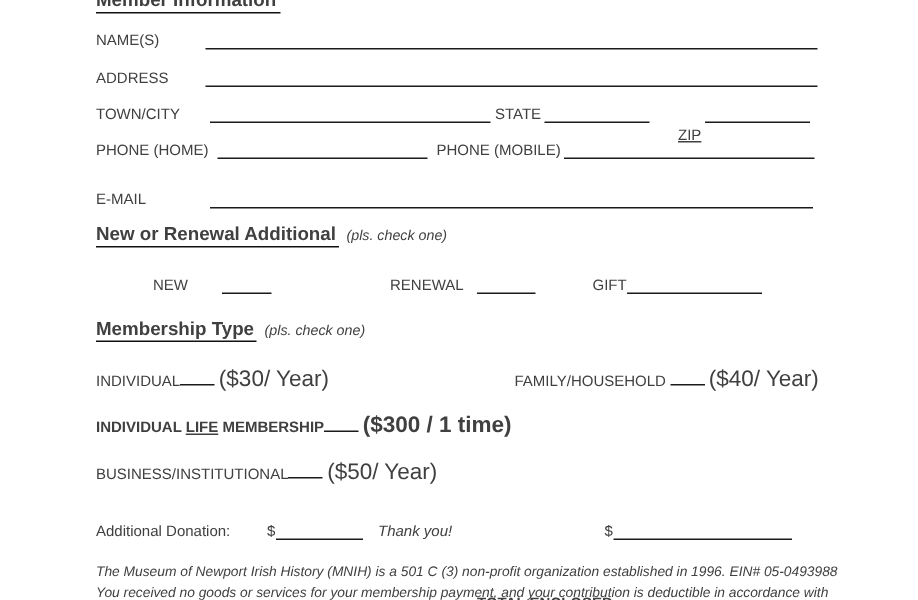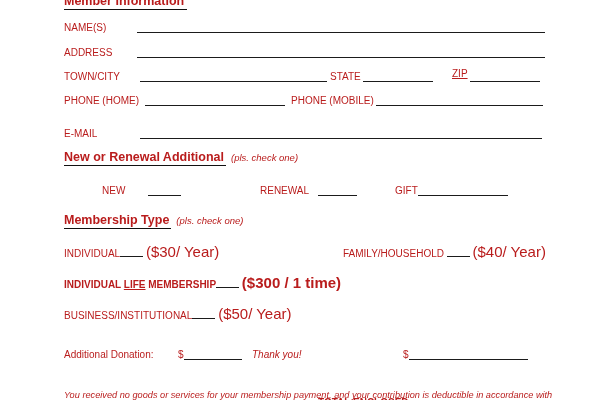--- a/index.html
+++ b/index.html
@@ -2,21 +2,21 @@
 <html><head>
 <meta charset="utf-8">
 <style>
   html,body { margin:0; padding:0; background:#ffffff; }
   .page {
     position:relative;
     width:612px; height:400px;
     background:#ffffff;
     overflow:hidden;
     font-family:"Liberation Sans", sans-serif;
-    color:#b91c1c;
+    color:#404040;
   }
   .abs { position:absolute; white-space:nowrap; }
   .lbl { font-size:10px; line-height:12px; }
   .h-big {
     font-size:12.5px; font-weight:bold;
     display:inline-block;
     border-bottom:1.5px solid #111;
     padding:0 2px 1px 0;
   }
   .h-clip { font-size:12.5px; font-weight:bold;
@@ -43,21 +43,21 @@
   <div class="abs lbl" style="left:64px; top:22px;">NAME(S)</div>
   <div class="rule" style="left:137px; top:32px; width:408px;"></div>
 
   <div class="abs lbl" style="left:64px; top:47px;">ADDRESS</div>
   <div class="rule" style="left:137px; top:57px; width:408px;"></div>
 
   <div class="abs lbl" style="left:64px; top:71px;">TOWN/CITY</div>
   <div class="rule" style="left:140px; top:81px; width:187px;"></div>
   <div class="abs lbl" style="left:330px; top:71px;">STATE</div>
   <div class="rule" style="left:363px; top:81px; width:70px;"></div>
-  <div class="abs lbl" style="left:452px; top:68px;text-decoration:underline;">ZIP</div>
+  <div class="abs lbl" style="left:452px; top:85px;text-decoration:underline;">ZIP</div>
   <div class="rule" style="left:470px; top:81px; width:70px;"></div>
 
   <div class="abs lbl" style="left:64px; top:95px;">PHONE (HOME)</div>
   <div class="rule" style="left:145px; top:105px; width:140px;"></div>
   <div class="abs lbl" style="left:291px; top:95px;">PHONE (MOBILE)</div>
   <div class="rule" style="left:376px; top:105px; width:167px;"></div>
 
   <div class="abs lbl" style="left:64px; top:128px;">E-MAIL</div>
   <div class="rule" style="left:140px; top:138px; width:402px;"></div>
 
@@ -99,15 +99,16 @@
   </div>
 
   <div class="abs lbl" style="left:64px; top:349px;">Additional Donation:</div>
   <div class="abs lbl" style="left:178px; top:349px;">$</div>
   <div class="rule" style="left:184px; top:359px; width:58px;"></div>
   <div class="abs lbl ital" style="left:252px; top:349px;">Thank you!</div>
   <div class="abs lbl bold" style="left:318px; top:349px;">TOTAL ENCLOSED:</div>
   <div class="abs lbl" style="left:403px; top:349px;">$</div>
   <div class="rule" style="left:409px; top:359px; width:119px;"></div>
 
+  <div class="abs foot" style="left:64px; top:375px;">The Museum of Newport Irish History (MNIH) is a 501 C (3) non-profit organization established in 1996. EIN# 05-0493988</div>
   <div class="abs foot" style="left:64px; top:389px;">You received no goods or services for your membership payment, and your contribution is deductible in accordance with</div>
 
 </div>
 
 </body></html>

